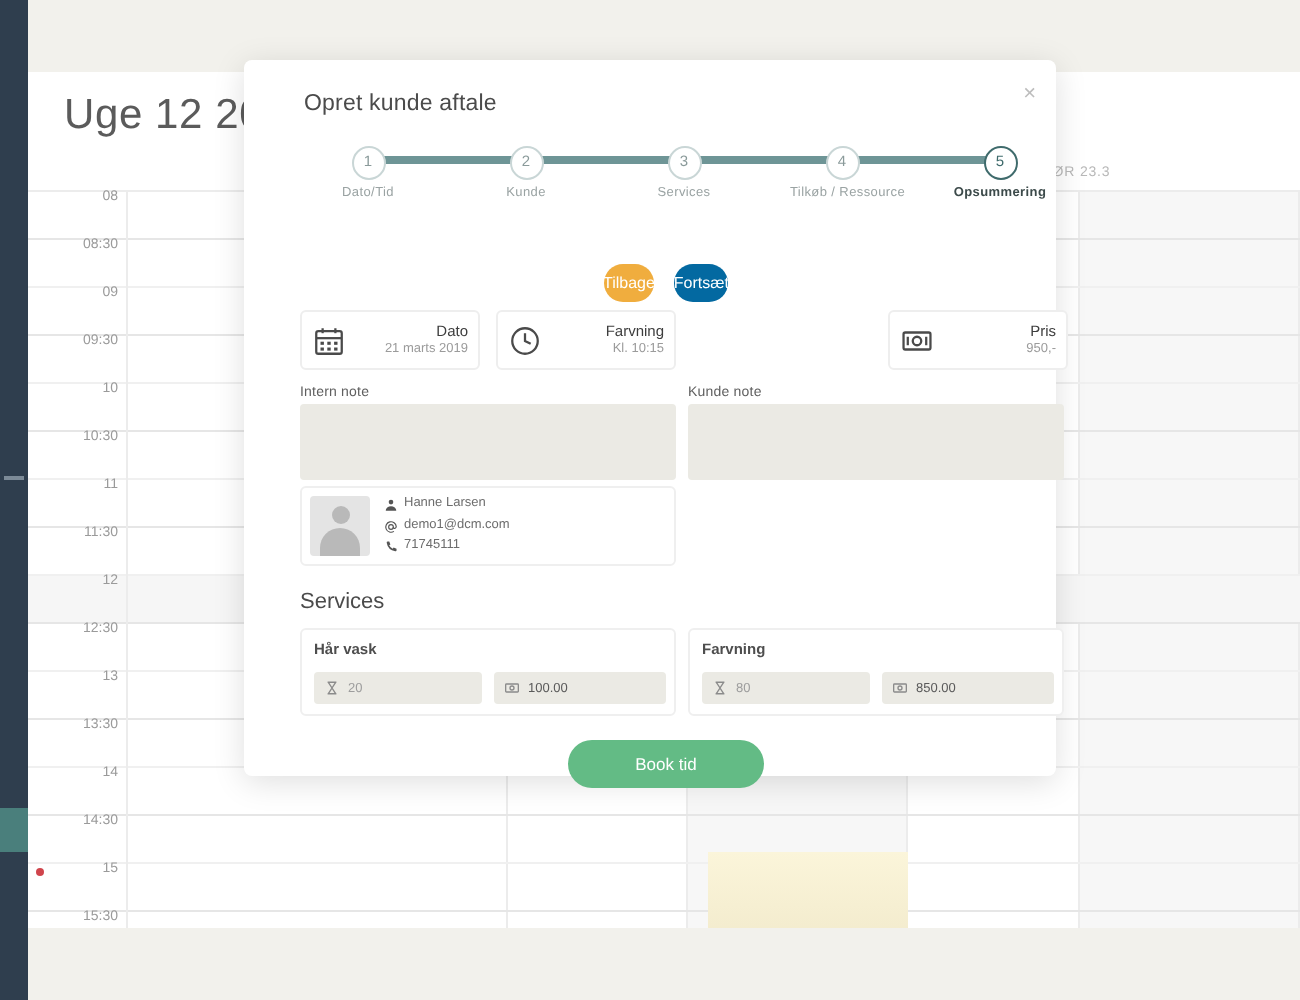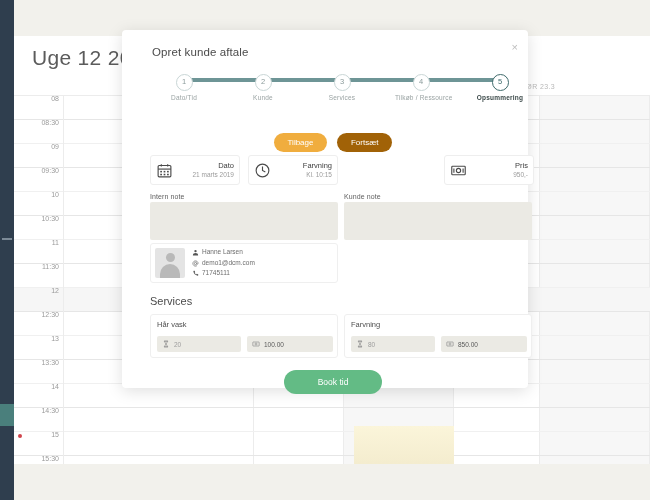--- a/index.html
+++ b/index.html
@@ -110,25 +110,25 @@
     white-space: nowrap; letter-spacing: .2px;
   }
   .step.active .slabel { color: #3c4a4a; font-weight: bold; }
 
   
   .navbtns {
     position: absolute; left: 0; right: 0; top: 101px; text-align: center;
   }
   .btn {
     display: inline-block; border: none; border-radius: 11px;
-    font-size: 8px; color: #ffffff; padding: 5px 14px; cursor: pointer;
+    font-size: 8px; color: #ffffff; padding: 5px 0; cursor: pointer;
     font-family: "Liberation Sans", sans-serif;
   }
   .btn.back { background: #f0ad3e; margin-right: 5px; }
-  .btn.next { background: #a16207; }
+  .btn.next { background: #0369a1; }
 
   
   .info-row {
     position: absolute; left: 12px; top: 125px; width: 446px; height: 30px;
   }
   .info-card {
     position: absolute; top: 0; height: 30px; width: 90px;
     background: #ffffff; border: 1px solid #eeeeee; border-radius: 3px;
     display: flex; align-items: center; justify-content: space-between;
     padding: 0 5px 0 5px;
@@ -172,21 +172,21 @@
   
   .svc-title {
     position: absolute; left: 12px; top: 265px;
     font-size: 11px; color: #4b4b4b;
   }
   .svc-card {
     position: absolute; top: 284px; width: 188px; height: 44px;
     background: #ffffff; border: 1px solid #efefef; border-radius: 3px;
   }
   .svc-name {
-    position: absolute; left: 6px; top: 5px; font-size: 7.5px; color: #4e4e4e;
+    position: absolute; left: 6px; top: 5px; font-size: 7.5px; color: #4e4e4e; font-weight: bold;
   }
   .svc-field {
     position: absolute; top: 21px; height: 16px; background: #ebeae4;
     border-radius: 2px; display: flex; align-items: center; gap: 4px;
     padding-left: 5px;
   }
   .svc-field .mini { width: 8px; height: 8px; color: #8b8b8b; flex: 0 0 auto; }
   .svc-field span.val { font-size: 6.5px; color: #9d9d9d; }
   .svc-field span.val.dark { color: #5a5a5a; }
 

